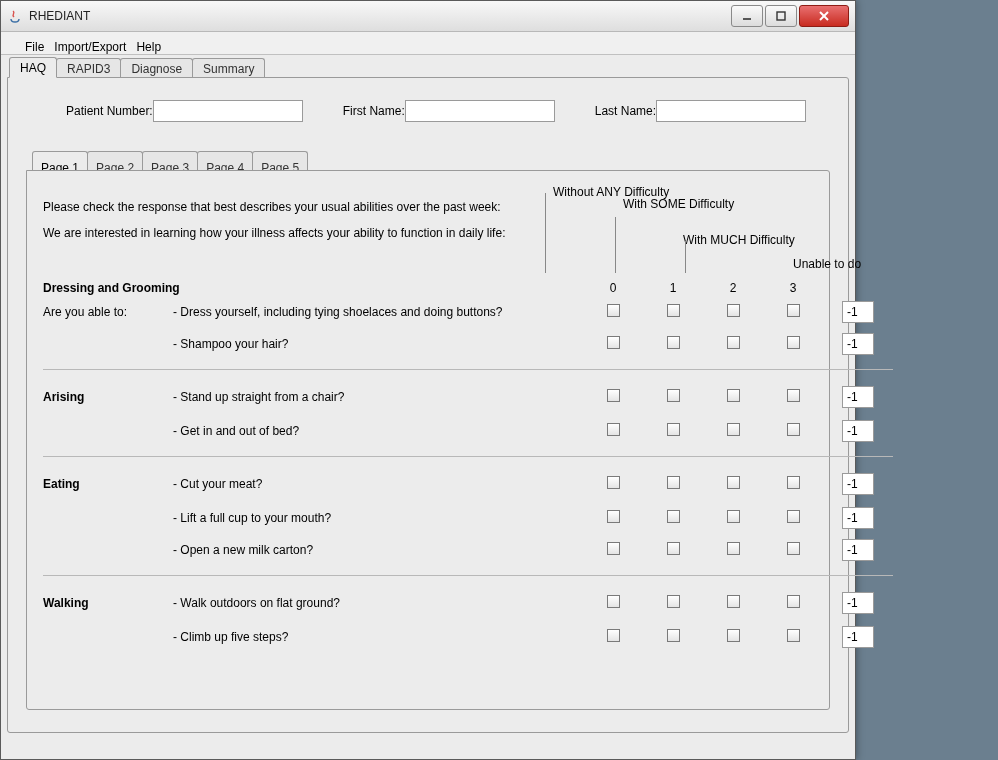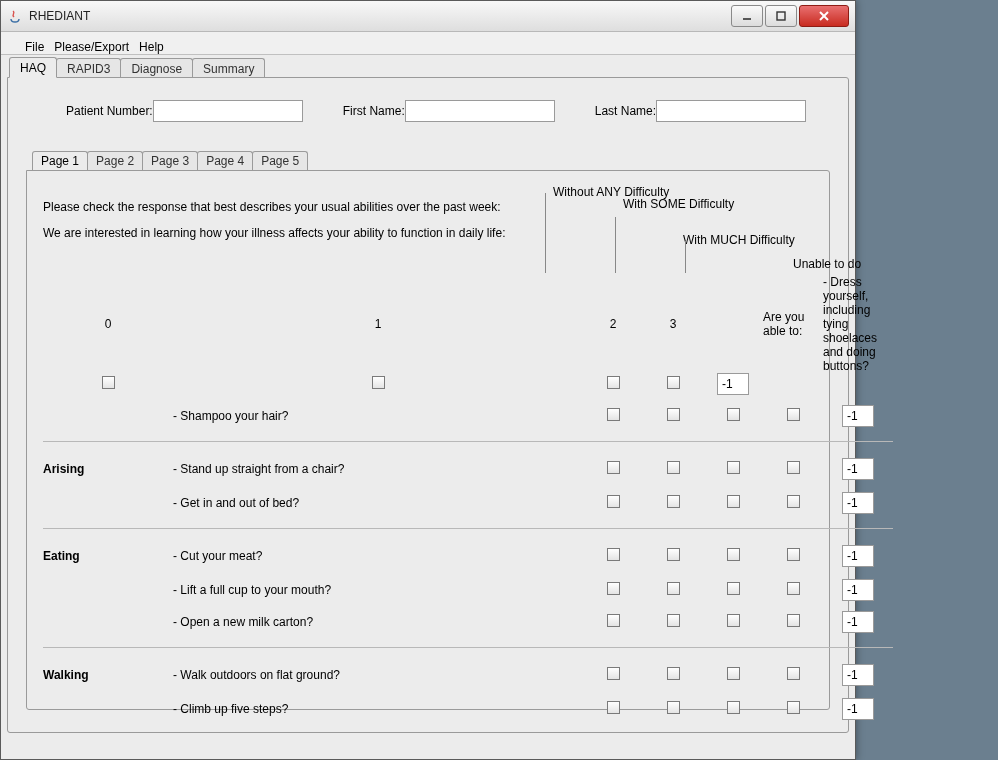--- a/index.html
+++ b/index.html
@@ -128,21 +128,21 @@
     font-size:12px;
   }
   .spacer { flex:0 0 40px; }
   
   .inner-tabstrip { margin-top:18px;}
   .inner-tabs-row { display:flex; height:20px; padding-left:6px;}
   .inner-tab {
     border:1px solid #9a9a9a;
     border-bottom:none;
     background:#e6e6e6;
-    padding:2px 8px;
+    padding:9px 8px;
     margin-right:-1px;
     border-radius:3px 3px 0 0;
     font-size:12px;
     cursor:pointer;
     color:#333;
     position:relative; top:1px;
   }
   .inner-tab.active {
     background:#ECECEC;
     border-bottom:1px solid #ECECEC;
@@ -235,21 +235,21 @@
         <svg width="12" height="12">
             <line x1="2" y1="2" x2="10" y2="10" stroke="#fff" stroke-width="2"></line>
             <line x1="10" y1="2" x2="2" y2="10" stroke="#fff" stroke-width="2"></line>
           </svg>
       </div>
     </div>
   </div>
 
   <div class="menubar">
     <span>File</span>
-    <span>Please/Export</span>
+    <span>Import/Export</span>
     <span>Help</span>
   </div>
 
   <div class="client">
 
     <div class="tabstrip">
       <div class="tab active">HAQ</div>
       <div class="tab">RAPID3</div>
       <div class="tab">Diagnose</div>
       <div class="tab">Summary</div>
@@ -288,20 +288,21 @@
               <span class="diff-label" style="left:40px; top:12px;">With SOME Difficulty</span>
               <span class="diff-label" style="left:100px; top:48px;">With MUCH Difficulty</span>
               <span class="diff-label" style="left:210px; top:72px;">Unable to do</span>
               <span class="vline" style="left:-38px; top:8px; height:80px;"></span>
               <span class="vline" style="left:32px; top:32px; height:56px;"></span>
               <span class="vline" style="left:102px; top:56px; height:32px;"></span>
             </div>
 
             <div class="row-space"></div>
 
+            <div class="section-head" style="grid-column:1 / span 2;">Dressing and Grooming</div>
             <div class="col-c">0</div>
             <div class="col-c">1</div>
             <div class="col-c">2</div>
             <div class="col-c">3</div>
             <div></div>
 
             <div class="q-lead">Are you able to:</div>
             <div class="q-lead">- Dress yourself, including tying shoelaces and doing buttons?</div>
             <div class="col-c"><span class="cb"></span></div>
             <div class="col-c"><span class="cb"></span></div>

